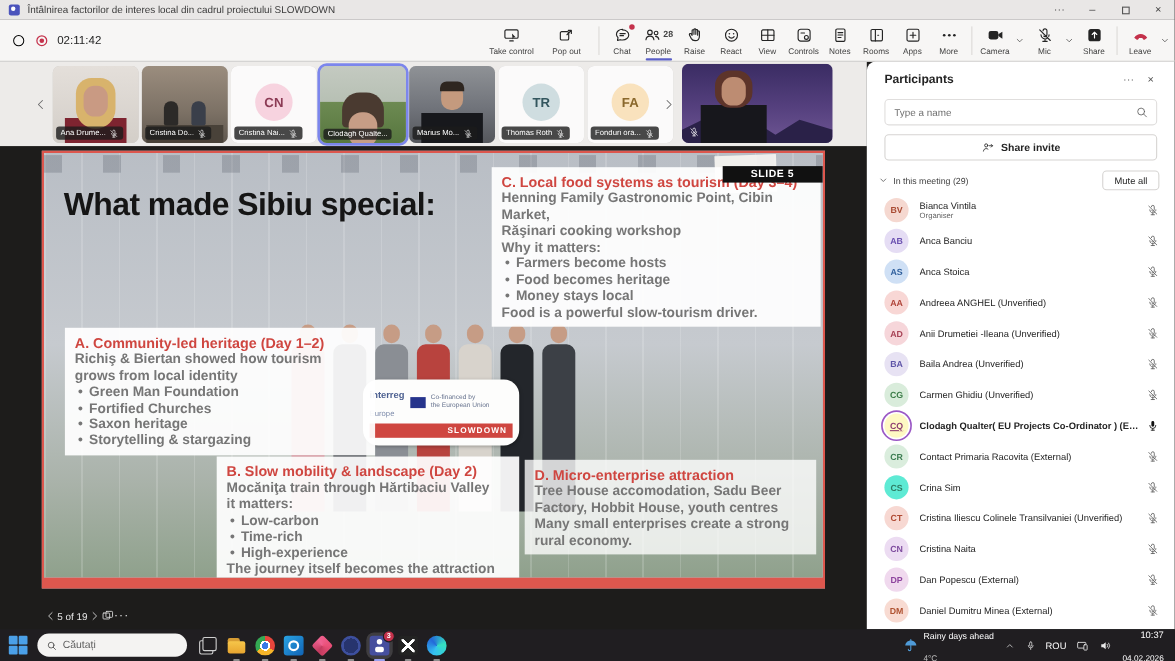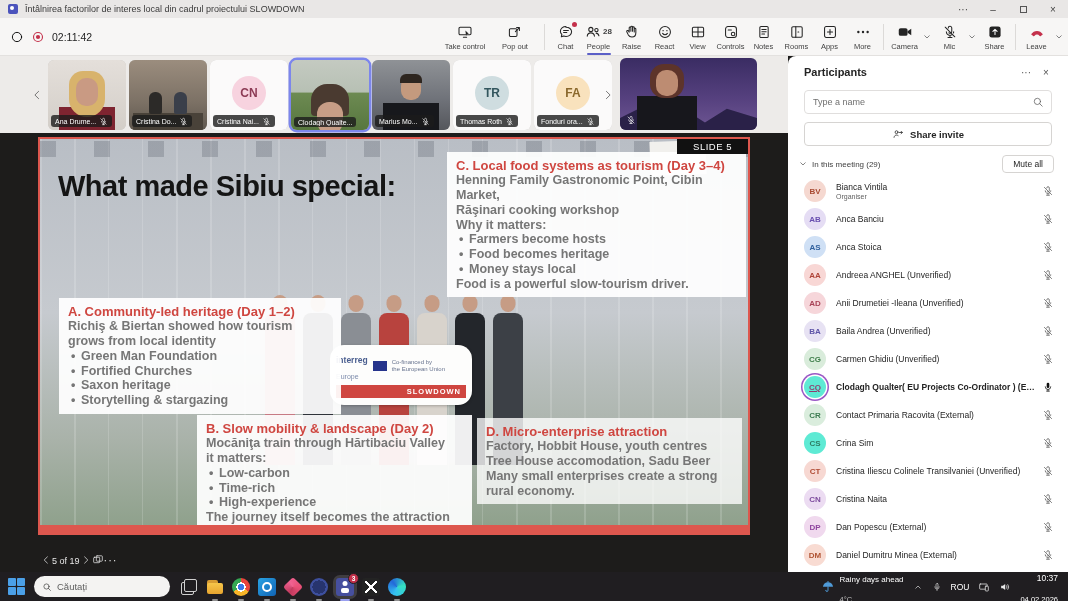--- a/index.html
+++ b/index.html
@@ -75,21 +75,21 @@
   #stage{position:absolute;left:0;top:133px;width:788px;height:439px;background:#1d1c1b}
   #slide{position:absolute;left:38px;top:4px;width:712px;height:398px;border:2px solid var(--slide-border);border-bottom:10px solid var(--slide-border);background:#bcc1c7;overflow:hidden}
   #photo{position:absolute;inset:0;background:
     repeating-linear-gradient(90deg,rgba(255,255,255,.16) 0 1.5px,rgba(0,0,0,0) 1.5px 34px),
     linear-gradient(180deg,#b9bec5 0%,#c6cacf 45%,#a9b2a9 78%,#8fa18c 100%)}
   #photo-windows{position:absolute;left:0;right:0;top:2px;height:16px;background:repeating-linear-gradient(90deg,rgba(70,76,88,.45) 0 16px,rgba(0,0,0,0) 16px 54px);opacity:.55}
   #photo-flag{position:absolute;right:42px;top:2px;width:56px;height:34px;background:#f3f2ef;opacity:.95;transform:rotate(-2deg)}
   .pfig{position:absolute;bottom:60px;width:34px;height:170px;z-index:1}
   .pfig::before{content:"";position:absolute;left:50%;transform:translateX(-50%);top:0;width:15px;height:17px;border-radius:8px;background:#c69c85}
   .pfig::after{content:"";position:absolute;left:50%;transform:translateX(-50%);top:18px;width:30px;height:152px;border-radius:8px 8px 0 0;background:var(--pc,#3a3f46)}
-  #slide-badge{position:absolute;right:0;top:0;height:15px;background:#111;color:#fff;font-size:9.5px;font-weight:normal;display:flex;align-items:center;padding:0 16px;z-index:5;letter-spacing:.5px}
+  #slide-badge{position:absolute;right:0;top:12px;height:15px;background:#111;color:#fff;font-size:9.5px;font-weight:bold;display:flex;align-items:center;padding:0 26px;z-index:5;letter-spacing:.5px}
   #slide-title{position:absolute;left:18px;top:31px;font-size:29px;font-weight:bold;color:#151515;z-index:4;letter-spacing:-.5px}
   .sbox{position:absolute;background:rgba(255,255,255,.93);padding:6px 9px;z-index:4}
   .sbox-title{font-size:13px;font-weight:bold;color:var(--slide-red);line-height:1.18}
   .sline{font-size:12.5px;font-weight:bold;color:#767676;line-height:1.18}
   .sline.bullet{padding-left:13px;position:relative}
   .sline.bullet::before{content:"•";position:absolute;left:3px}
   .box-a{left:19px;top:159px;width:282px}
   .box-b{left:157px;top:276px;width:275px}
   .box-c{left:407px;top:13px;width:299px}
   .box-d{left:437px;top:279px;width:265px;background:rgba(255,255,255,.78)}
@@ -687,23 +687,23 @@
           <div class="sline bullet">Food becomes heritage</div>
 
           <div class="sline bullet">Money stays local</div>
 
           <div class="sline">Food is a powerful slow-tourism driver.</div>
 
       </div>
       <div class="sbox box-d">
         <div class="sbox-title">D. Micro-enterprise attraction</div>
 
+          <div class="sline">Tree House accomodation, Sadu Beer</div>
+
           <div class="sline">Factory, Hobbit House, youth centres</div>
-
-          <div class="sline">Tree House accomodation, Sadu Beer</div>
 
           <div class="sline">Many small enterprises create a strong</div>
 
           <div class="sline">rural economy.</div>
 
       </div>
     </div>
     <div id="slide-nav">
       <span class="nav-it">
           <svg class="ic s12">
@@ -830,21 +830,21 @@
             <span class="pname">Carmen Ghidiu (Unverified)</span>
 
           </span>
           <svg class="ic s12 pmic">
             <use href="#i-mic-off"></use>
           </svg>
 
         </div>
 
         <div class="prow speaking">
-          <span class="pavatar" style="background: #5eead4; color: rgb(143, 63, 112); text-decoration: underline;">CQ</span>
+          <span class="pavatar" style="background: #fef9c3; color: rgb(143, 63, 112); text-decoration: underline;">CQ</span>
           <span class="pname-wrap">
             <span class="pname bold">Clodagh Qualter( EU Projects Co-Ordinator ) (External)</span>
 
           </span>
 
           <svg class="ic s12 pmic on">
             <use href="#i-mic"></use>
           </svg>
         </div>
 

